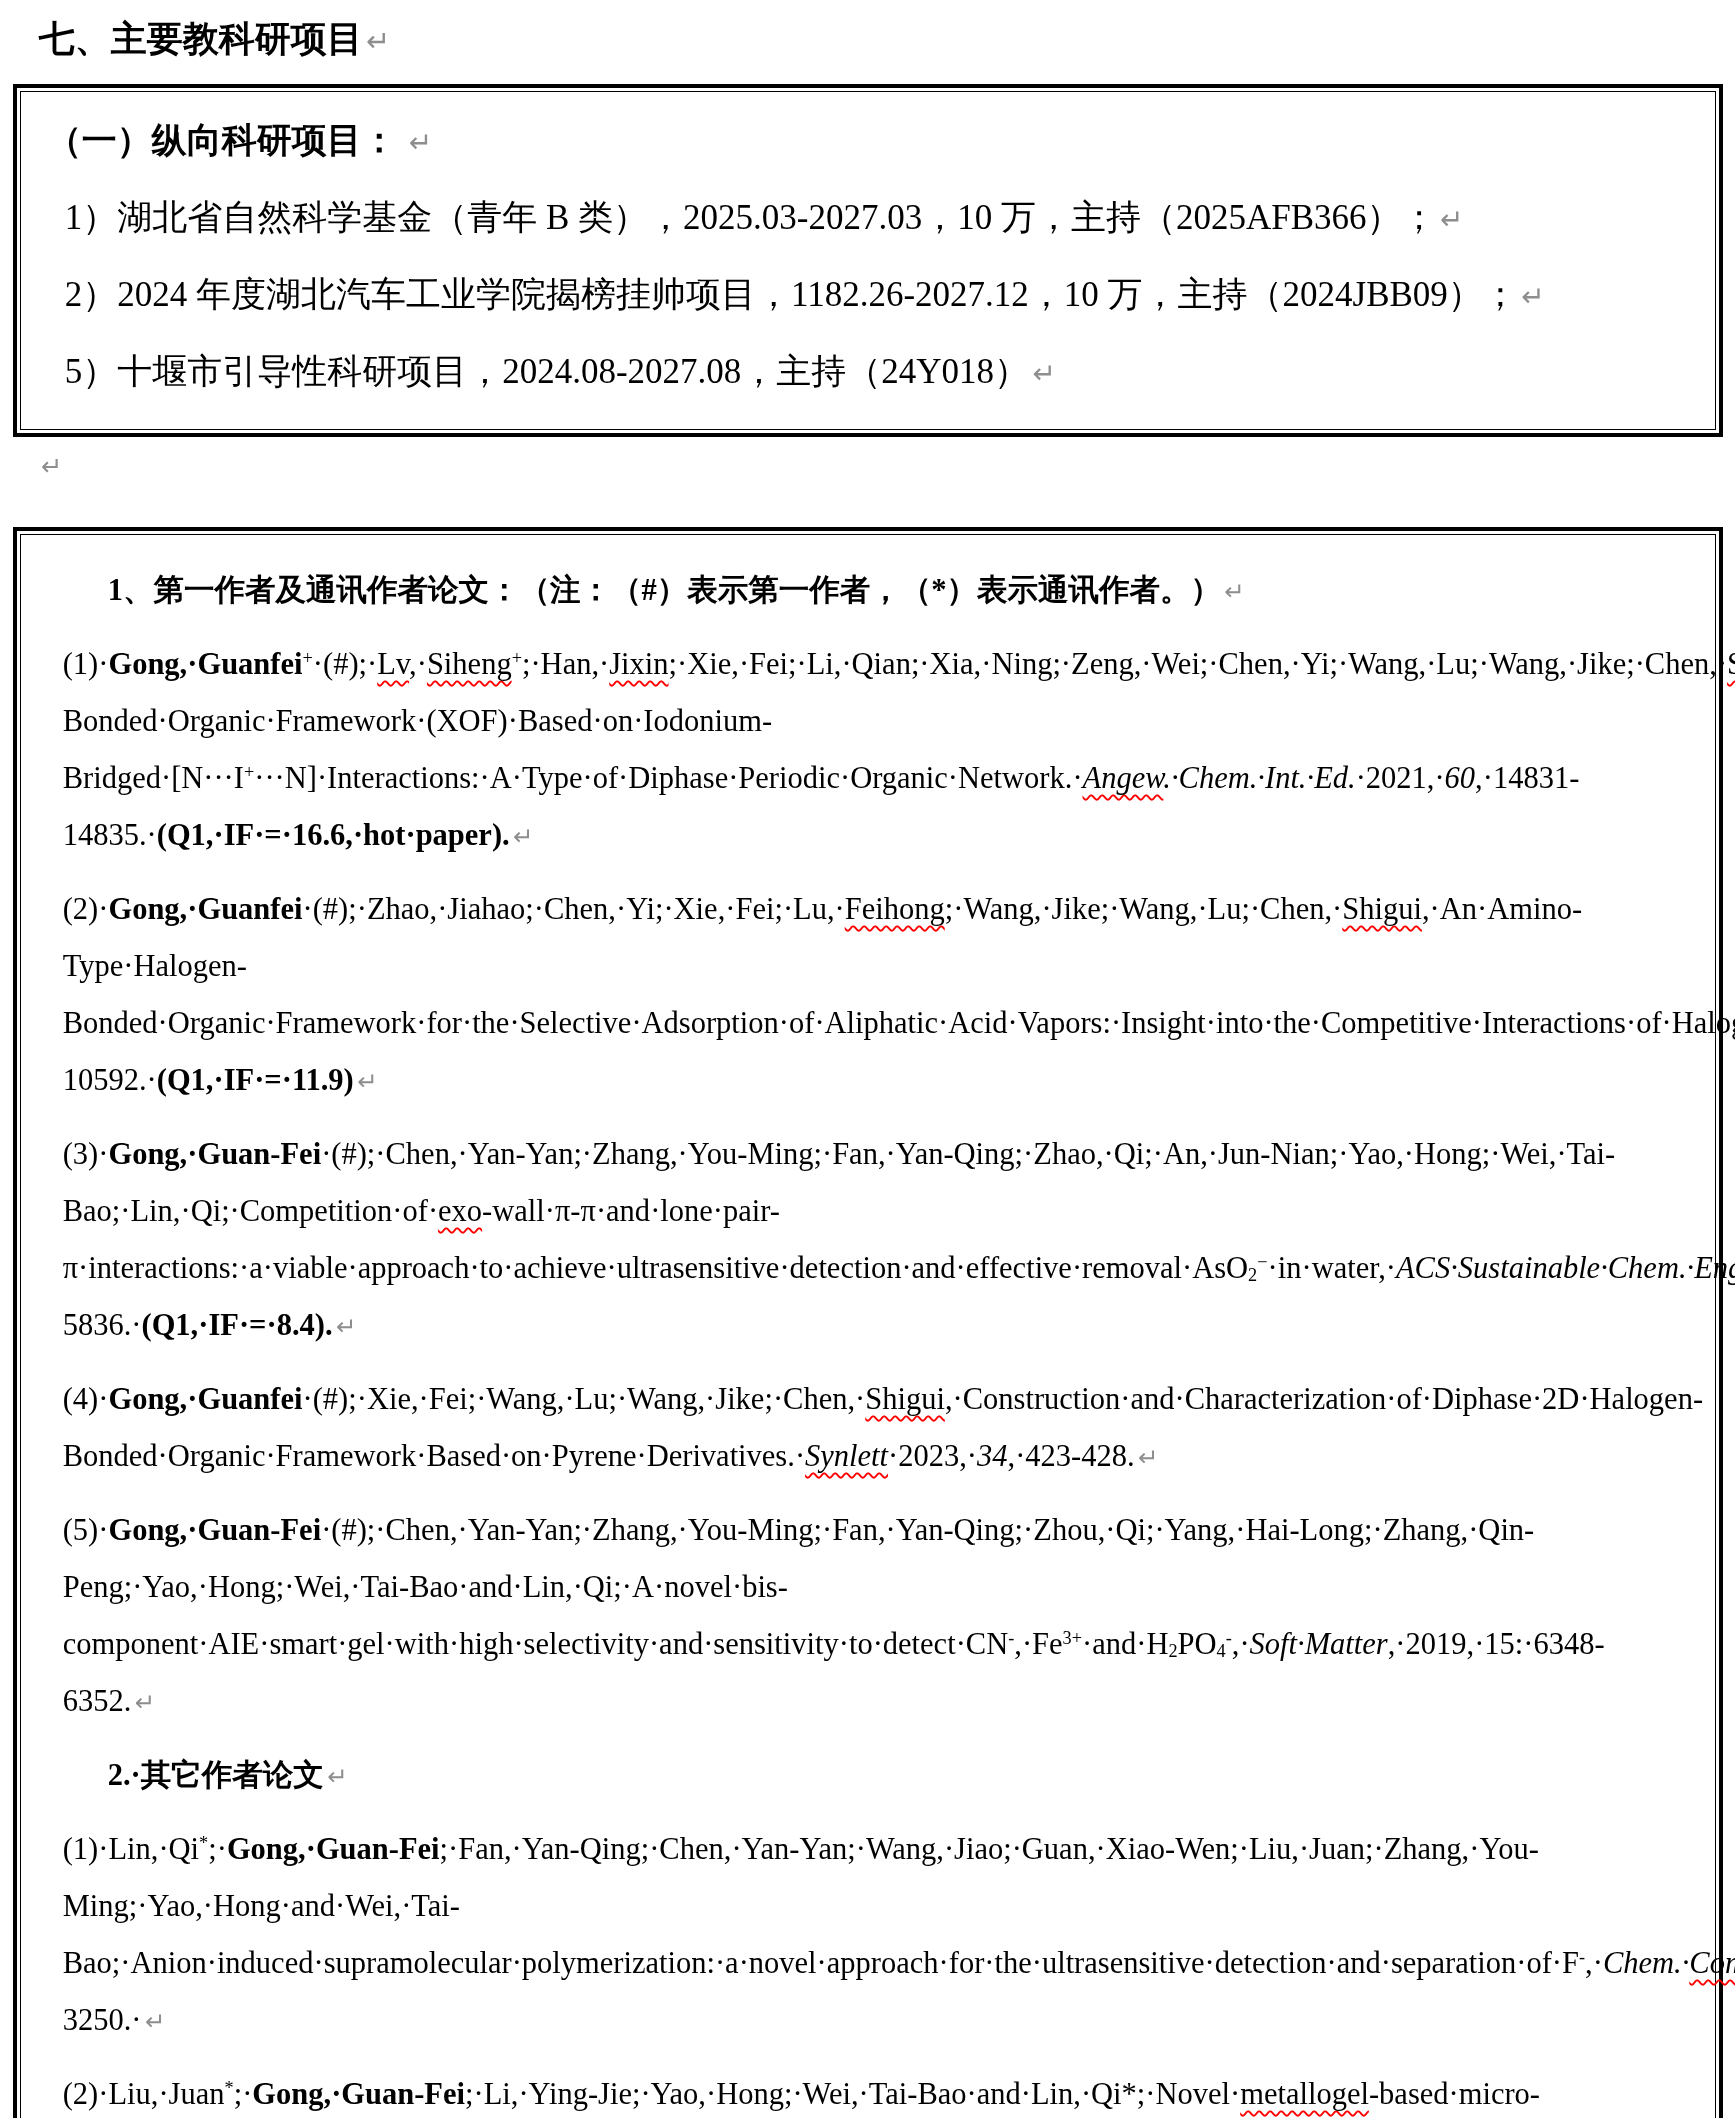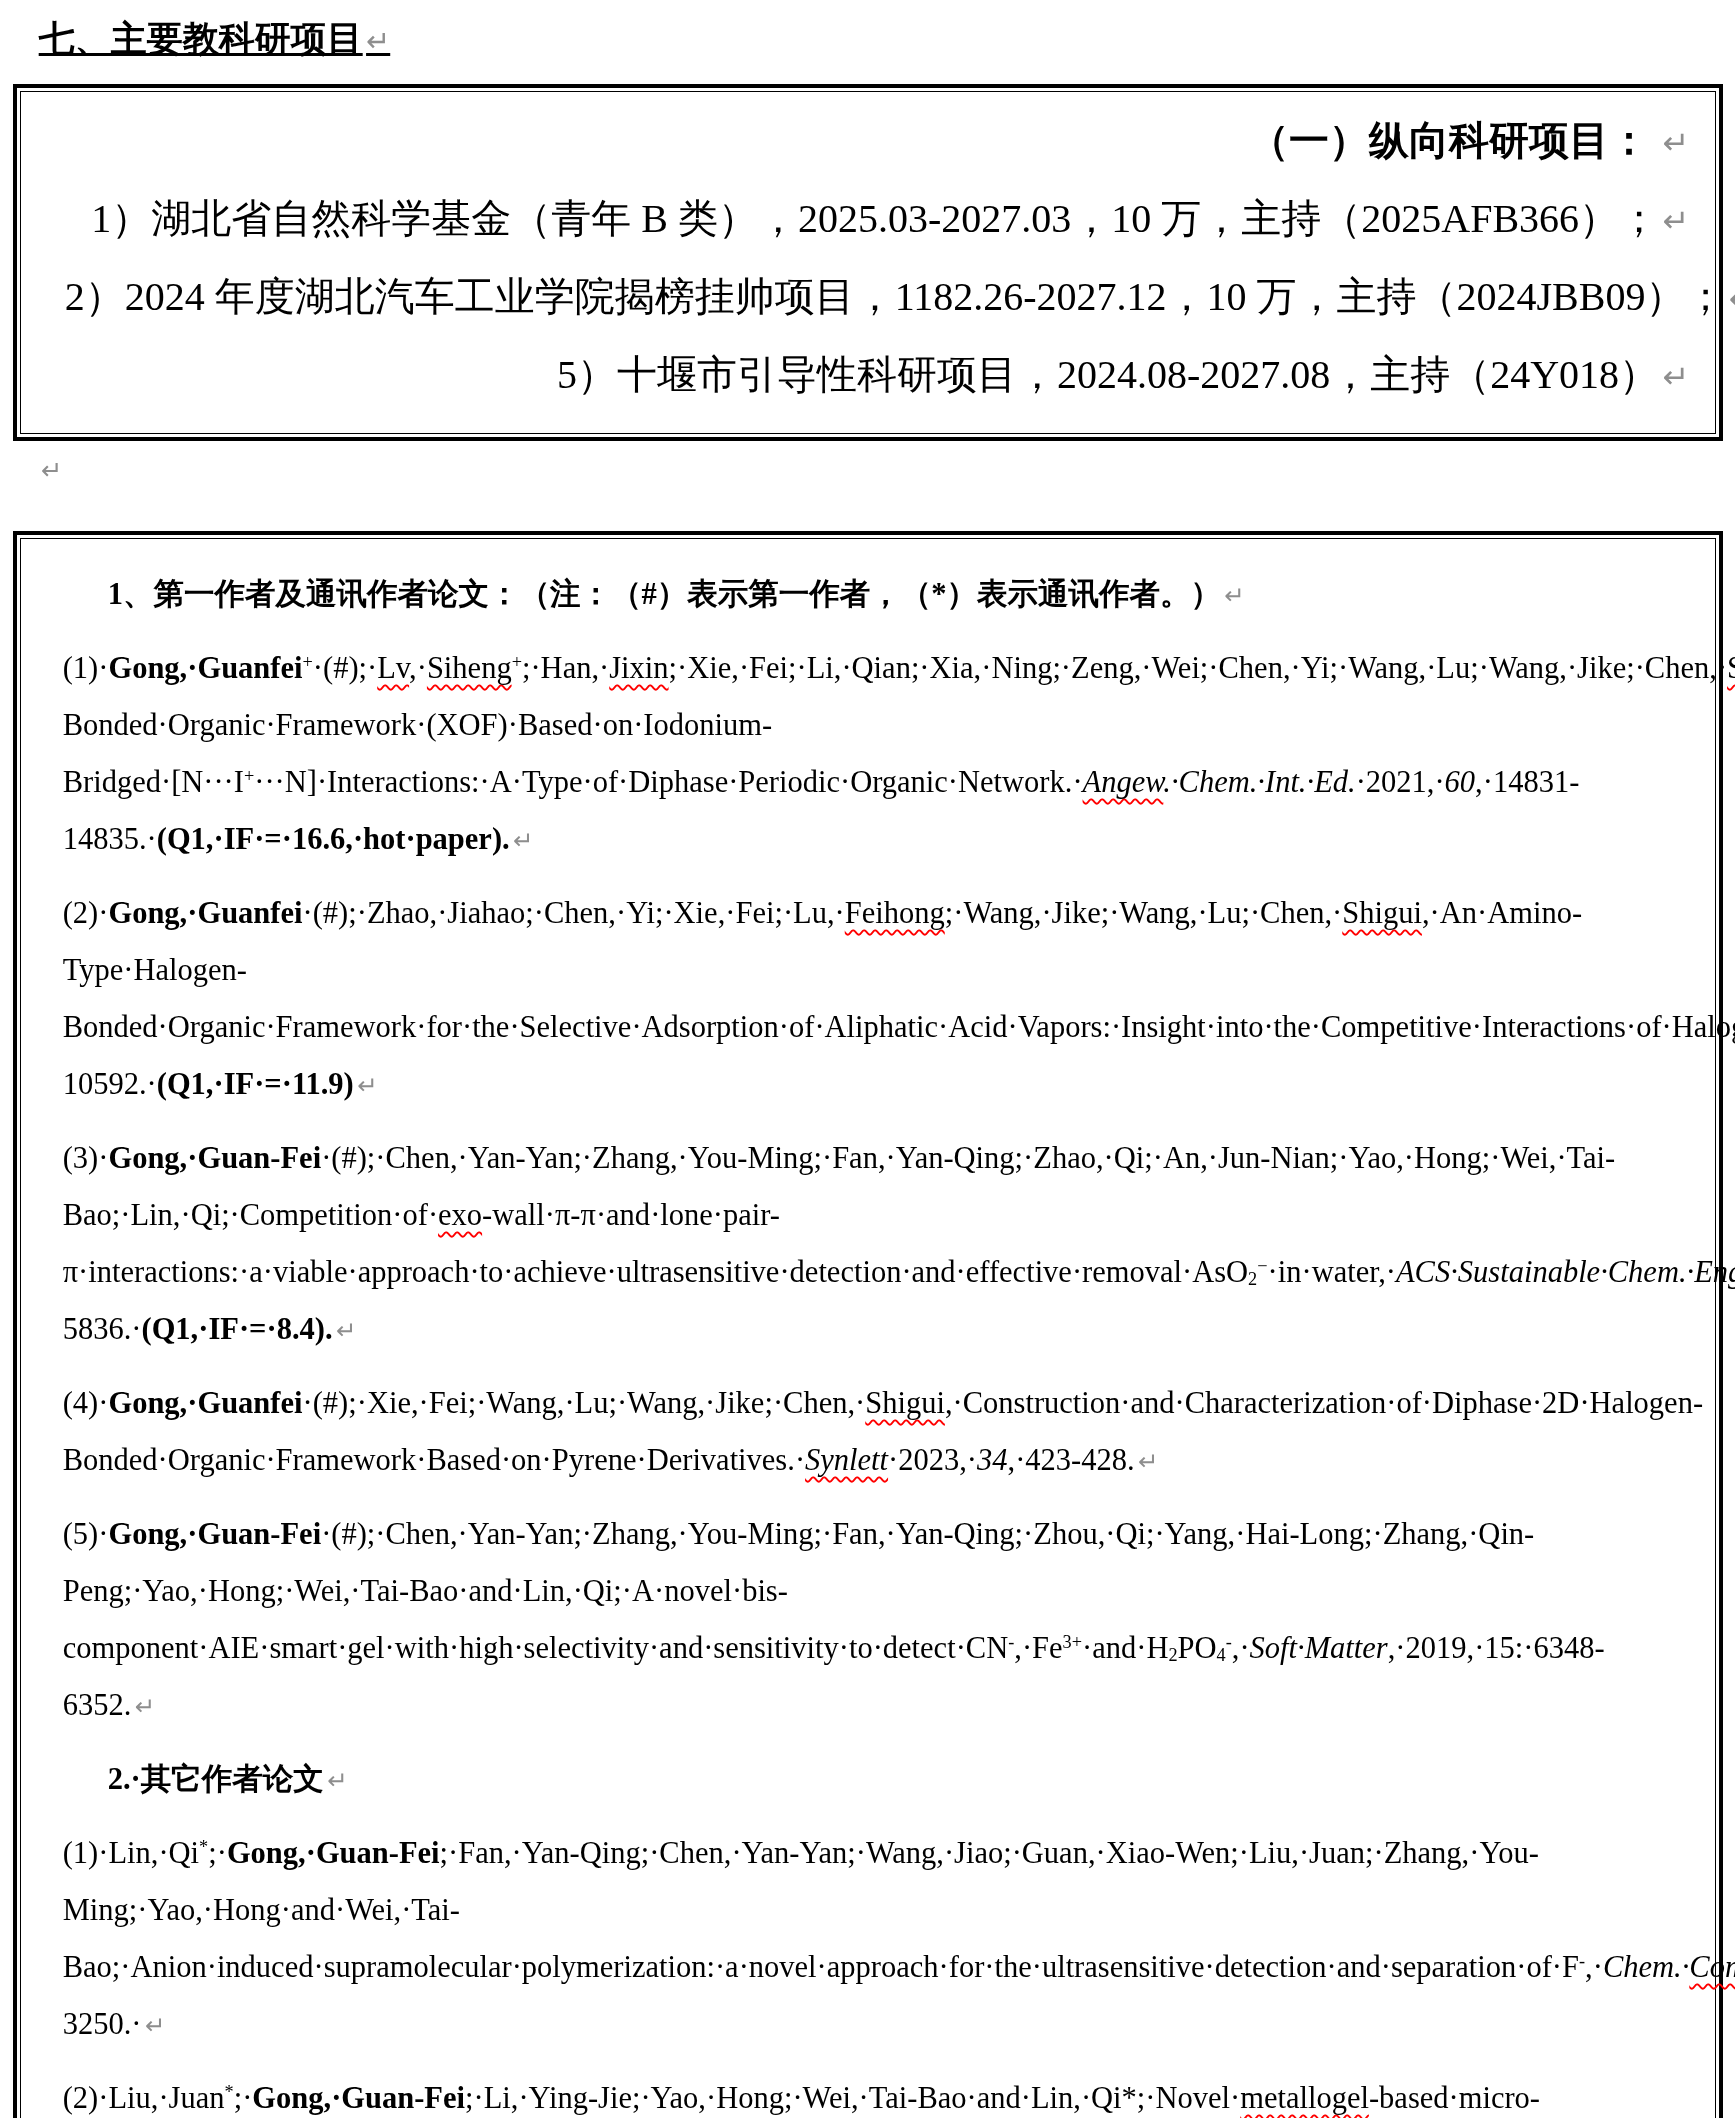--- a/index.html
+++ b/index.html
@@ -20,21 +20,20 @@
     font-family:"Liberation Serif","DejaVu Serif",serif;
     overflow:hidden;
     position:relative;
   }
   h2{
     font-size:36px;
     font-weight:bold;
     line-height:1.3;
     margin:5.1px 0 0 26px;
     white-space:nowrap;
-    text-decoration:underline;
   }
   .pil{
     color:var(--pilcrow);
     font-family:"DejaVu Sans","Liberation Sans",sans-serif;
     font-size:0.8em;
     font-weight:normal;
     font-style:normal;
     margin-left:3.4px;
     text-decoration:none;
   }
@@ -43,25 +42,24 @@
     padding:3px;
     margin-top:21px;
     background:var(--bg);
   }
   .box2{margin-top:36px;}
   .box-in{
     border:1.3px solid var(--border);
     padding:11px 26px 18.6px 26px;
   }
   .proj p{
-    font-size:40px;
+    font-size:35px;
     line-height:75px;
     margin:0;
     white-space:nowrap;
-    text-align:right;
   }
   .proj p.item{padding-left:18px;}
   .pubs p{
     font-size:30.5px;
     line-height:57px;
     margin:16px;
     text-align:justify;
   }
   .pubs p.indent{text-indent:45px;}
   .b{font-weight:bold;}

